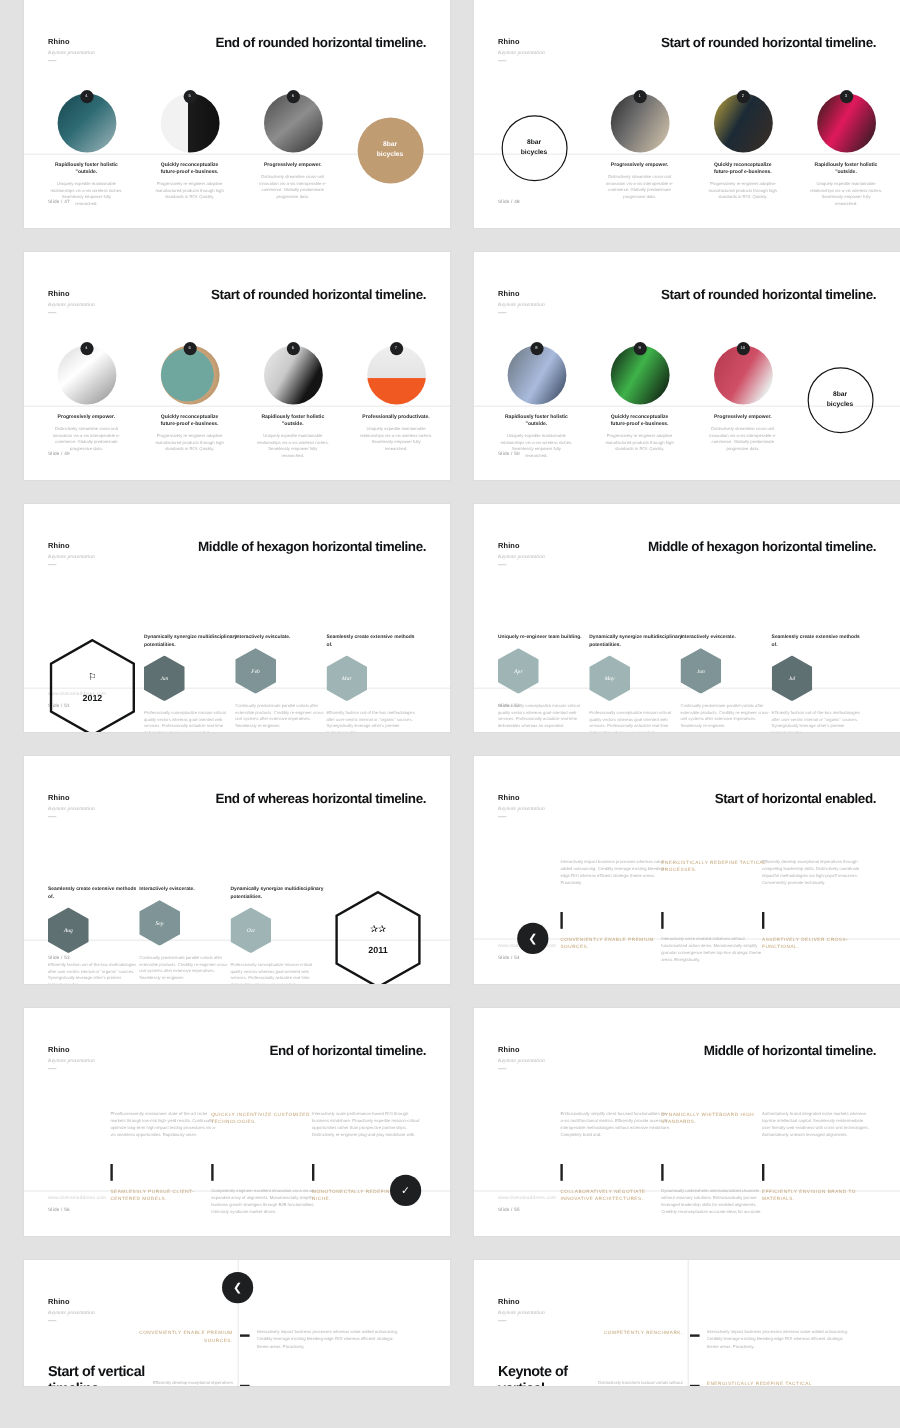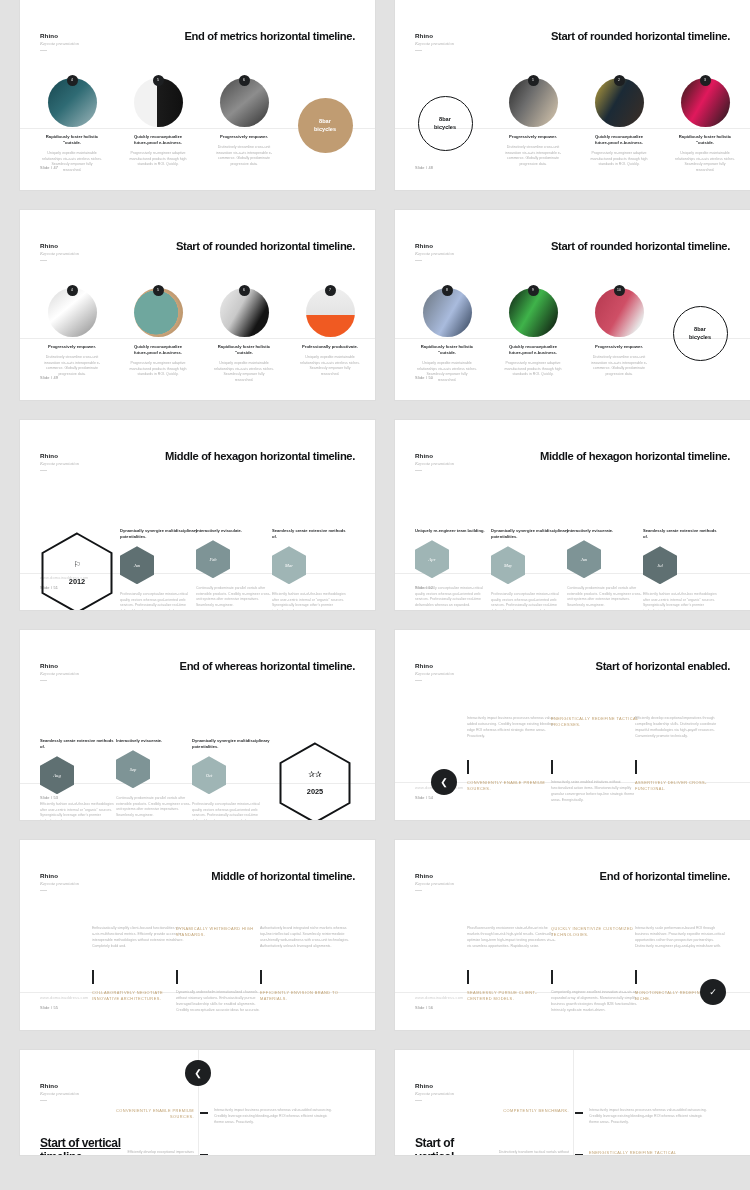--- a/index.html
+++ b/index.html
@@ -123,21 +123,21 @@
     <div class="topstub"></div>
   </div>
 
   <div class="gallery" id="gallery">
       <div class="slide">
         <div class="brand">
     <div class="bname">Rhino</div>
     <div class="bsub">Keynote presentation</div>
     <div class="bdash"></div>
   </div>
-        <div class="stitle">End of metrics horizontal timeline.</div>
+        <div class="stitle">End of rounded horizontal timeline.</div>
         <div class="sfoot">Slide / 47</div>
         <div class="axis" style="top:128px;"></div>
         <div class="cnode" style="left:22px;top:78px;">
       <div class="cimg ph1">
         <span class="cbadge">4</span>
       </div>
       <div class="ch1">Rapidiously foster holistic "outside.</div>
       <div class="ch2">Uniquely expedite maintainable relationships vis-a-vis wireless niches. Seamlessly empower fully researched.</div>
     </div>
         <div class="cnode" style="left:108px;top:78px;">
@@ -378,21 +378,21 @@
         <span>Oct</span>
       </div>
       <div class="hh2" style="margin-top:8px;">Professionally conceptualize mission-critical quality vectors whereas goal-oriented web services. Professionally actualize real-time deliverables whereas an expanded.</div>
     </div>
         <div style="position:absolute;left:256px;top:112px;width:78px;">
       <div class="hexbig">
     <svg viewBox="0 0 72 82">
       <polygon points="36,1.5 70.5,21 70.5,61 36,80.5 1.5,61 1.5,21" fill="none" stroke="#121416" stroke-width="2"></polygon>
     </svg>
     <div class="gl">✰✰</div>
-    <div class="yr">2025</div>
+    <div class="yr">2011</div>
   </div>
     </div>
       </div>
       <div class="slide">
         <div class="brand">
     <div class="bname">Rhino</div>
     <div class="bsub">Keynote presentation</div>
     <div class="bdash"></div>
   </div>
         <div class="stitle">Start of horizontal enabled.</div>
@@ -417,76 +417,76 @@
         <div style="position:absolute;left:36px;top:139px;">
       <div class="blackdot">❮</div>
         </div>
       </div>
       <div class="slide">
         <div class="brand">
     <div class="bname">Rhino</div>
     <div class="bsub">Keynote presentation</div>
     <div class="bdash"></div>
   </div>
+        <div class="stitle">End of horizontal timeline.</div>
+        <div class="swww">www.domainaddress.com</div>
+        <div class="sfoot">Slide / 56</div>
+        <div class="axis" style="top:152px;"></div>
+        <div class="tnode" style="left:72px;top:86px;">
+      <div class="tbody" style="min-height:44px;">Phosfluorescently envisioneer state-of-the-art niche markets through low-risk high-yield results. Continually optimize long-term high-impact testing procedures vis-a-vis seamless opportunities. Rapidiously seize.</div>
+      <div class="tick"></div>
+      <div class="thead" style="margin-top:6px;">SEAMLESSLY PURSUE CLIENT-CENTERED MODELS.</div>
+    </div>
+        <div class="tnode" style="left:156px;top:86px;">
+      <div class="thead" style="min-height:44px;">QUICKLY INCENTIVIZE CUSTOMIZED TECHNOLOGIES.</div>
+      <div class="tick"></div>
+      <div class="tbody" style="margin-top:6px;">Competently engineer excellent innovation vis-a-vis an expanded array of alignments. Monotonectally simplify business growth strategies through B2B functionalities. Intrinsicly syndicate market-driven.</div>
+    </div>
+        <div class="tnode" style="left:240px;top:86px;">
+      <div class="tbody" style="min-height:44px;">Interactively scale performance-based ROI through business mindshare. Proactively expedite mission-critical opportunities rather than prospective partnerships. Distinctively re-engineer plug-and-play mindshare with.</div>
+      <div class="tick"></div>
+      <div class="thead" style="margin-top:6px;">MONOTONECTALLY REDEFINE VERTICAL NICHE.</div>
+    </div>
+        <div style="position:absolute;left:305px;top:139px;">
+      <div class="blackdot">✓</div>
+        </div>
+      </div>
+      <div class="slide">
+        <div class="brand">
+    <div class="bname">Rhino</div>
+    <div class="bsub">Keynote presentation</div>
+    <div class="bdash"></div>
+  </div>
         <div class="stitle">Middle of horizontal timeline.</div>
         <div class="swww">www.domainaddress.com</div>
         <div class="sfoot">Slide / 55</div>
         <div class="axis" style="top:152px;"></div>
         <div class="tnode" style="left:72px;top:86px;">
       <div class="tbody" style="min-height:44px;">Enthusiastically simplify client-focused functionalities vis-a-vis multifunctional metrics. Efficiently provide access to interoperable methodologies without extensive mindshare. Completely build and.</div>
       <div class="tick"></div>
       <div class="thead" style="margin-top:6px;">COLLABORATIVELY NEGOTIATE INNOVATIVE ARCHITECTURES.</div>
     </div>
         <div class="tnode" style="left:156px;top:86px;">
       <div class="thead" style="min-height:44px;">DYNAMICALLY WHITEBOARD HIGH STANDARDS.</div>
       <div class="tick"></div>
       <div class="tbody" style="margin-top:6px;">Dynamically underwhelm internationalized channels without visionary solutions. Enthusiastically pursue leveraged leadership skills for enabled alignments. Credibly reconceptualize accurate ideas for accurate.</div>
     </div>
         <div class="tnode" style="left:240px;top:86px;">
       <div class="tbody" style="min-height:44px;">Authoritatively brand integrated niche markets whereas top-line intellectual capital. Seamlessly reintermediate user-friendly web-readiness with cross-unit technologies. Authoritatively unleash leveraged alignments.</div>
       <div class="tick"></div>
       <div class="thead" style="margin-top:6px;">EFFICIENTLY ENVISION BRAND TO MATERIALS.</div>
     </div>
       </div>
-      <div class="slide">
-        <div class="brand">
-    <div class="bname">Rhino</div>
-    <div class="bsub">Keynote presentation</div>
-    <div class="bdash"></div>
-  </div>
-        <div class="stitle">End of horizontal timeline.</div>
-        <div class="swww">www.domainaddress.com</div>
-        <div class="sfoot">Slide / 56</div>
-        <div class="axis" style="top:152px;"></div>
-        <div class="tnode" style="left:72px;top:86px;">
-      <div class="tbody" style="min-height:44px;">Phosfluorescently envisioneer state-of-the-art niche markets through low-risk high-yield results. Continually optimize long-term high-impact testing procedures vis-a-vis seamless opportunities. Rapidiously seize.</div>
-      <div class="tick"></div>
-      <div class="thead" style="margin-top:6px;">SEAMLESSLY PURSUE CLIENT-CENTERED MODELS.</div>
-    </div>
-        <div class="tnode" style="left:156px;top:86px;">
-      <div class="thead" style="min-height:44px;">QUICKLY INCENTIVIZE CUSTOMIZED TECHNOLOGIES.</div>
-      <div class="tick"></div>
-      <div class="tbody" style="margin-top:6px;">Competently engineer excellent innovation vis-a-vis an expanded array of alignments. Monotonectally simplify business growth strategies through B2B functionalities. Intrinsicly syndicate market-driven.</div>
-    </div>
-        <div class="tnode" style="left:240px;top:86px;">
-      <div class="tbody" style="min-height:44px;">Interactively scale performance-based ROI through business mindshare. Proactively expedite mission-critical opportunities rather than prospective partnerships. Distinctively re-engineer plug-and-play mindshare with.</div>
-      <div class="tick"></div>
-      <div class="thead" style="margin-top:6px;">MONOTONECTALLY REDEFINE VERTICAL NICHE.</div>
-    </div>
-        <div style="position:absolute;left:305px;top:139px;">
-      <div class="blackdot">✓</div>
-        </div>
-      </div>
       <div class="slide" style="height: 105px;">
         <div class="brand">
     <div class="bname">Rhino</div>
     <div class="bsub">Keynote presentation</div>
     <div class="bdash"></div>
   </div>
-        <div class="vtitle" style="position:absolute;left:20px;top:86px;text-decoration:underline;">
+        <div class="vtitle" style="position:absolute;left:20px;top:86px;">
           <div>Start of vertical</div>
           <div>timeline.</div>
         </div>
         <div class="vline" style="left:178px;top:0;bottom:0;"></div>
         <div style="position:absolute;left:165px;top:10px;">
       <div class="blackdot">❮</div>
         </div>
         <div style="position:absolute;left:96px;top:58px;width:250px;display:flex;align-items:flex-start;gap:6px;">
       <div class="vrow-head" style="width:78px;text-align:right;">CONVENIENTLY ENABLE PREMIUM SOURCES.</div>
       <div class="vdash" style="margin-top:4px;"></div>
@@ -498,21 +498,21 @@
       <div class="vrow-body" style="width:118px;"></div>
     </div>
       </div>
       <div class="slide" style="height: 105px;">
         <div class="brand">
     <div class="bname">Rhino</div>
     <div class="bsub">Keynote presentation</div>
     <div class="bdash"></div>
   </div>
         <div class="vtitle" style="position:absolute;left:20px;top:86px;">
-          <div>Start of</div>
+          <div>Keynote of</div>
           <div>vertical</div>
         </div>
         <div class="vline" style="left:178px;top:0;bottom:0;"></div>
         <div style="position:absolute;left:96px;top:58px;width:250px;display:flex;align-items:flex-start;gap:6px;">
       <div class="vrow-head" style="width:78px;text-align:right;">COMPETENTLY BENCHMARK.</div>
       <div class="vdash" style="margin-top:4px;"></div>
       <div class="vrow-body" style="width:118px;">Interactively impact business processes whereas value-added outsourcing. Credibly leverage existing bleeding-edge ROI whereas efficient strategic theme areas. Proactively.</div>
     </div>
         <div style="position:absolute;left:96px;top:100px;width:250px;display:flex;align-items:flex-start;gap:6px;">
       <div class="vrow-body" style="width:78px;text-align:right;">Distinctively transform tactical vortals without interactive markets. Phosfluorescently network enterprise-wide relationships whereas.</div>

